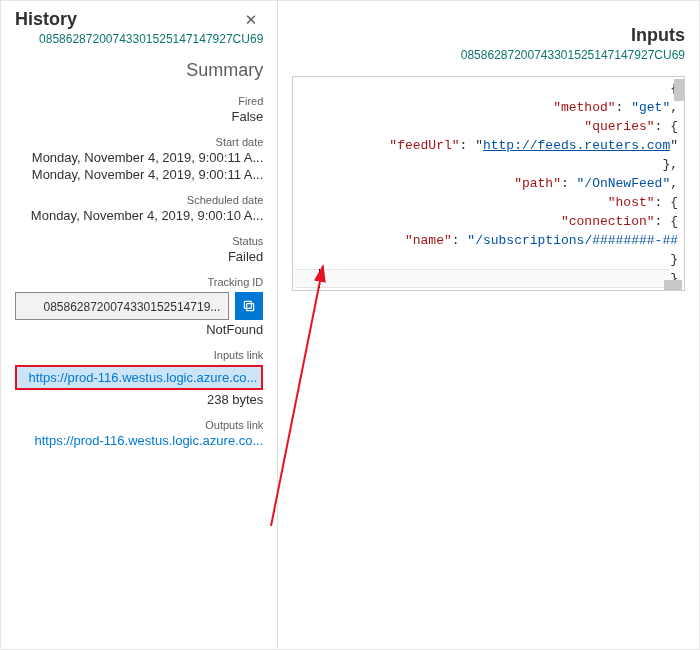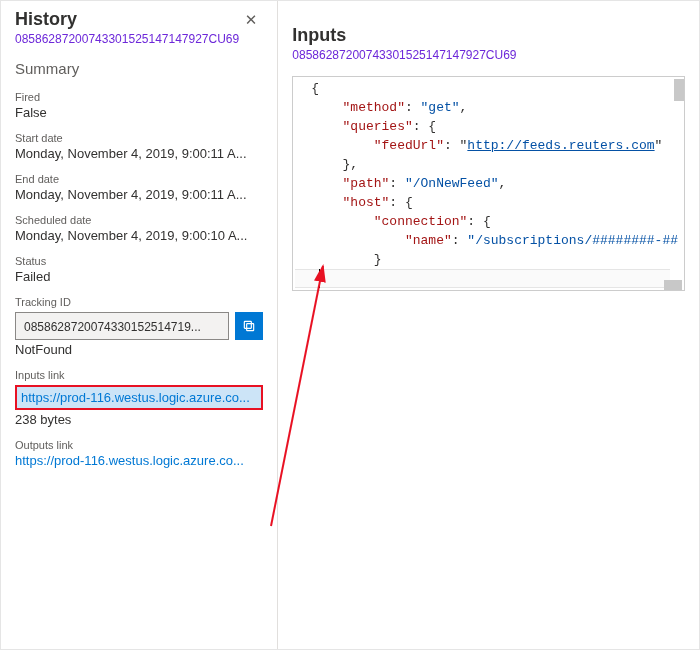--- a/index.html
+++ b/index.html
@@ -12,20 +12,21 @@
     width: 700px;
     height: 650px;
     overflow: hidden;
     position: relative;
     border: 1px solid #e5e5e5;
   }
   .layout {
     display: flex;
     width: 100%;
     height: 100%;
+    text-align: right;
   }
   .panel-left {
     width: 290px;
     border-right: 1px solid #e1dfdd;
     padding: 8px 14px 12px 14px;
     overflow: hidden;
   }
   .panel-right {
     flex: 1;
     padding: 24px 14px 12px 14px;
@@ -43,28 +44,28 @@
     color: #323130;
   }
   .close-x {
     font-size: 15px;
     color: #605e5c;
     cursor: pointer;
     padding: 2px 6px;
   }
   .panel-sub {
     font-size: 12px;
-    color: #6d28d9;
+    color: #0f766e;
     margin-bottom: 14px;
     white-space: nowrap;
     overflow: hidden;
     text-overflow: ellipsis;
   }
   .summary-label {
-    font-size: 15px;
+    font-size: 18px;
     color: #605e5c;
     margin-bottom: 14px;
   }
   .field-label {
     font-size: 11px;
     color: #605e5c;
     margin-top: 12px;
   }
   .field-value {
     font-size: 13px;
@@ -187,21 +188,20 @@
     <div class="panel-sub">08586287200743301525147147927CU69</div>
 
     <div class="summary-label">Summary</div>
 
     <div class="field-label">Fired</div>
     <div class="field-value">False</div>
 
     <div class="field-label">Start date</div>
     <div class="field-value">Monday, November 4, 2019, 9:00:11 A...</div>
 
-    <div class="field-label">End date</div>
     <div class="field-value">Monday, November 4, 2019, 9:00:11 A...</div>
 
     <div class="field-label">Scheduled date</div>
     <div class="field-value">Monday, November 4, 2019, 9:00:10 A...</div>
 
     <div class="field-label">Status</div>
     <div class="field-value">Failed</div>
 
     <div class="field-label">Tracking ID</div>
     <div class="tracking-row">

